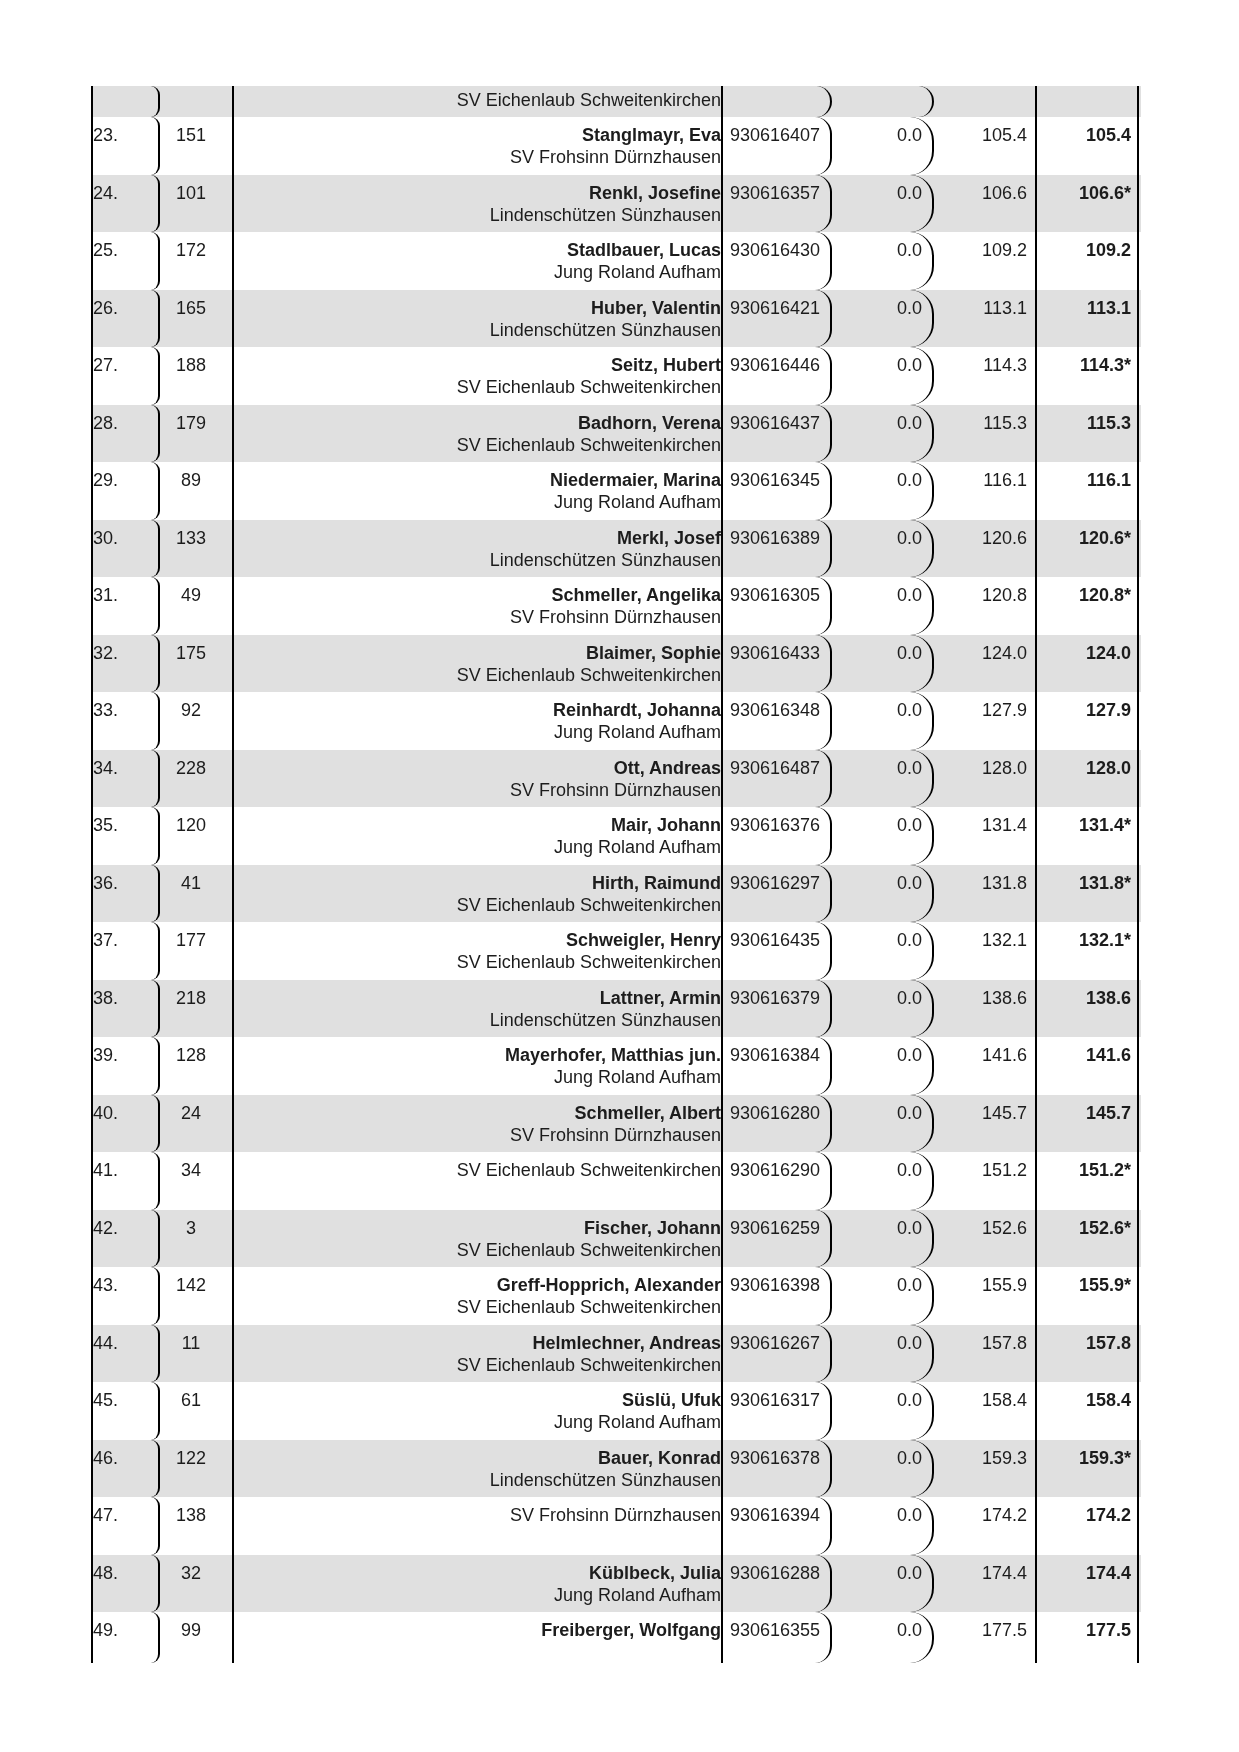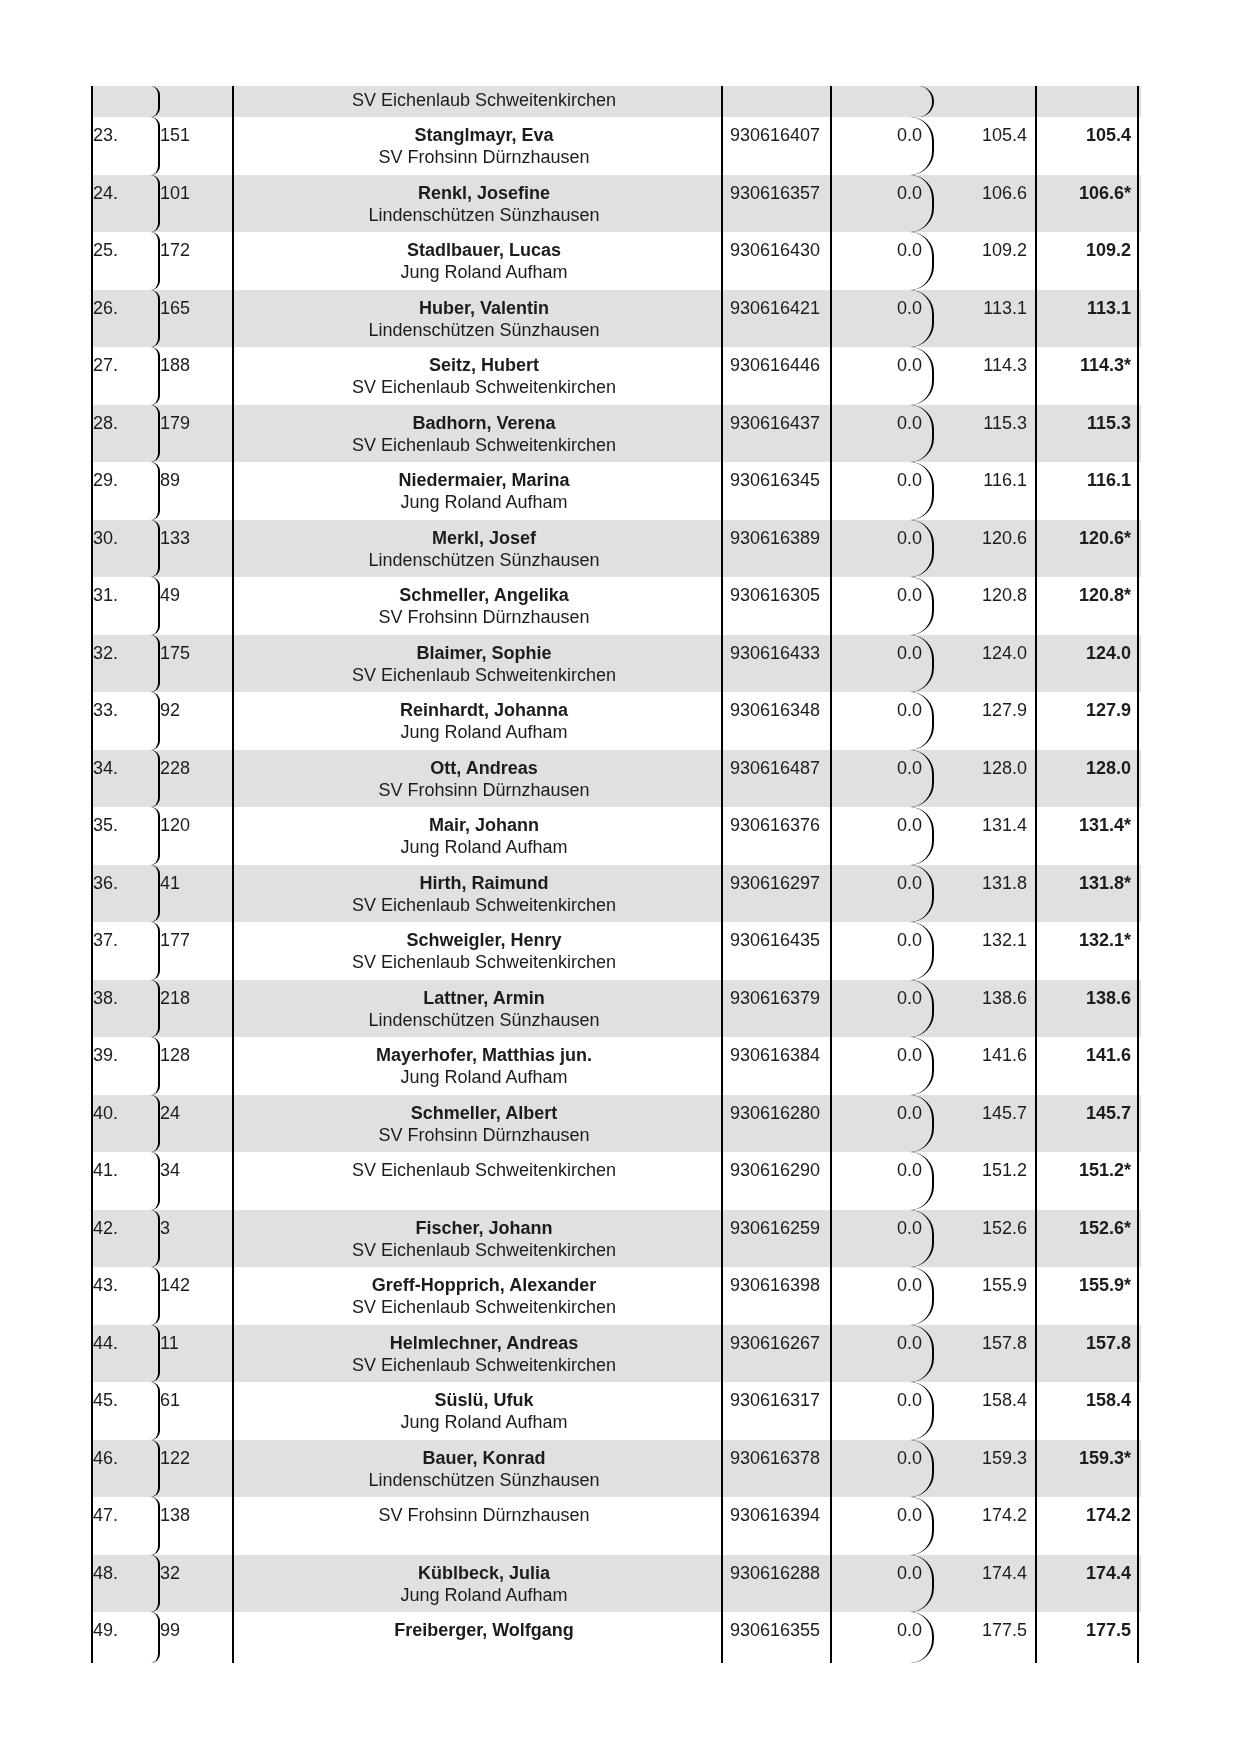--- a/index.html
+++ b/index.html
@@ -25,23 +25,23 @@
   .cell {
     box-sizing:border-box;
     border-right:2px solid #000;
     padding-top:7px;
     font-size:18px;
     line-height:22px;
     overflow:hidden;
     white-space:nowrap;
   }
   .c-rank  { width:67px;  text-align:left; padding-right:20px;border-radius:9px; }
-  .c-num   { width:74px;  text-align:left; padding-right:10px; }
-  .c-name  { width:489px; text-align:center;  padding-left:13px; }
-  .c-id    { width:109px; text-align:left;  padding-left:7px; }
+  .c-num   { width:74px;  text-align:center; padding-right:10px; }
+  .c-name  { width:489px; text-align:right;  padding-left:13px; }
+  .c-id    { width:109px; text-align:left;  padding-left:7px;border-radius:17px; }
   .c-v1    { width:102px; text-align:right; padding-right:10px;border-radius:24px; }
   .c-v2    { width:103px; text-align:right; padding-right:8px; }
   .c-total { width:102px; text-align:right; padding-right:6px; font-weight:bold; }
   .name { font-weight:bold; }
   .club { font-weight:normal; }
 </style>
 </head>
 <body>
 
 <div class="page">

